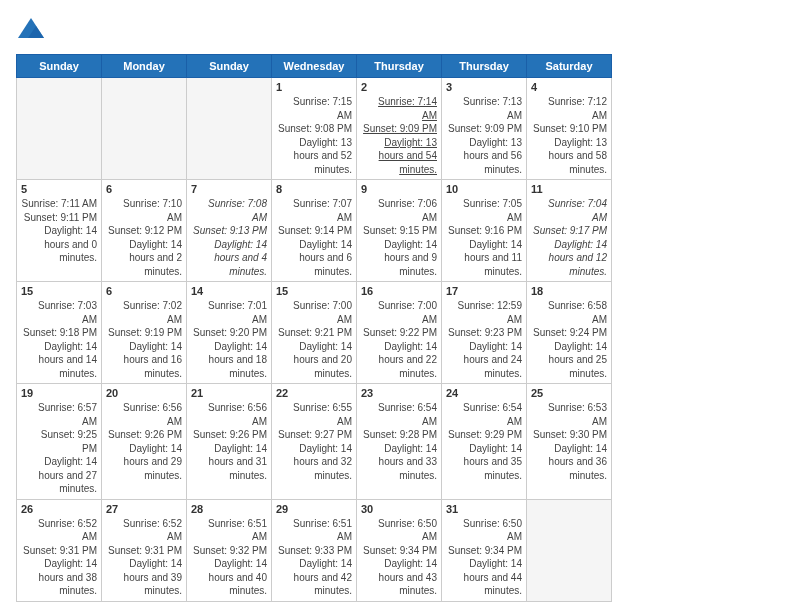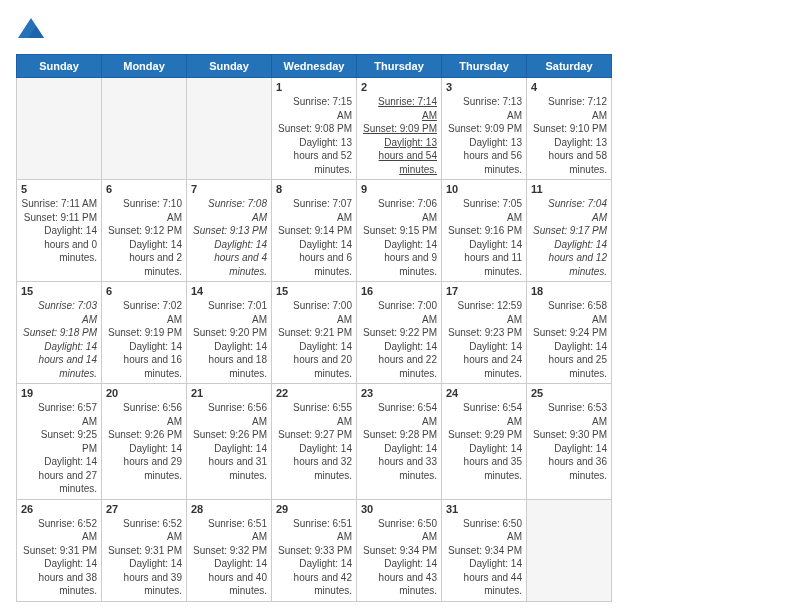--- a/index.html
+++ b/index.html
@@ -206,21 +206,21 @@
           <td>
             <div class="day-number">11</div>
             <div class="day-info" style="white-space: pre-line; font-style: italic;">Sunrise: 7:04 AM
 Sunset: 9:17 PM
 Daylight: 14 hours and 12 minutes.</div>
           </td>
         </tr>
         <tr>
           <td>
             <div class="day-number">15</div>
-            <div class="day-info" style="white-space: pre-line; font-style: italic;">Sunrise: 7:03 AM
+            <div class="day-info" style="white-space: pre-line;">Sunrise: 7:03 AM
 Sunset: 9:18 PM
 Daylight: 14 hours and 14 minutes.</div>
           </td>
           <td>
             <div class="day-number">6</div>
             <div class="day-info" style="white-space: pre-line;">Sunrise: 7:02 AM
 Sunset: 9:19 PM
 Daylight: 14 hours and 16 minutes.</div>
           </td>
           <td>

